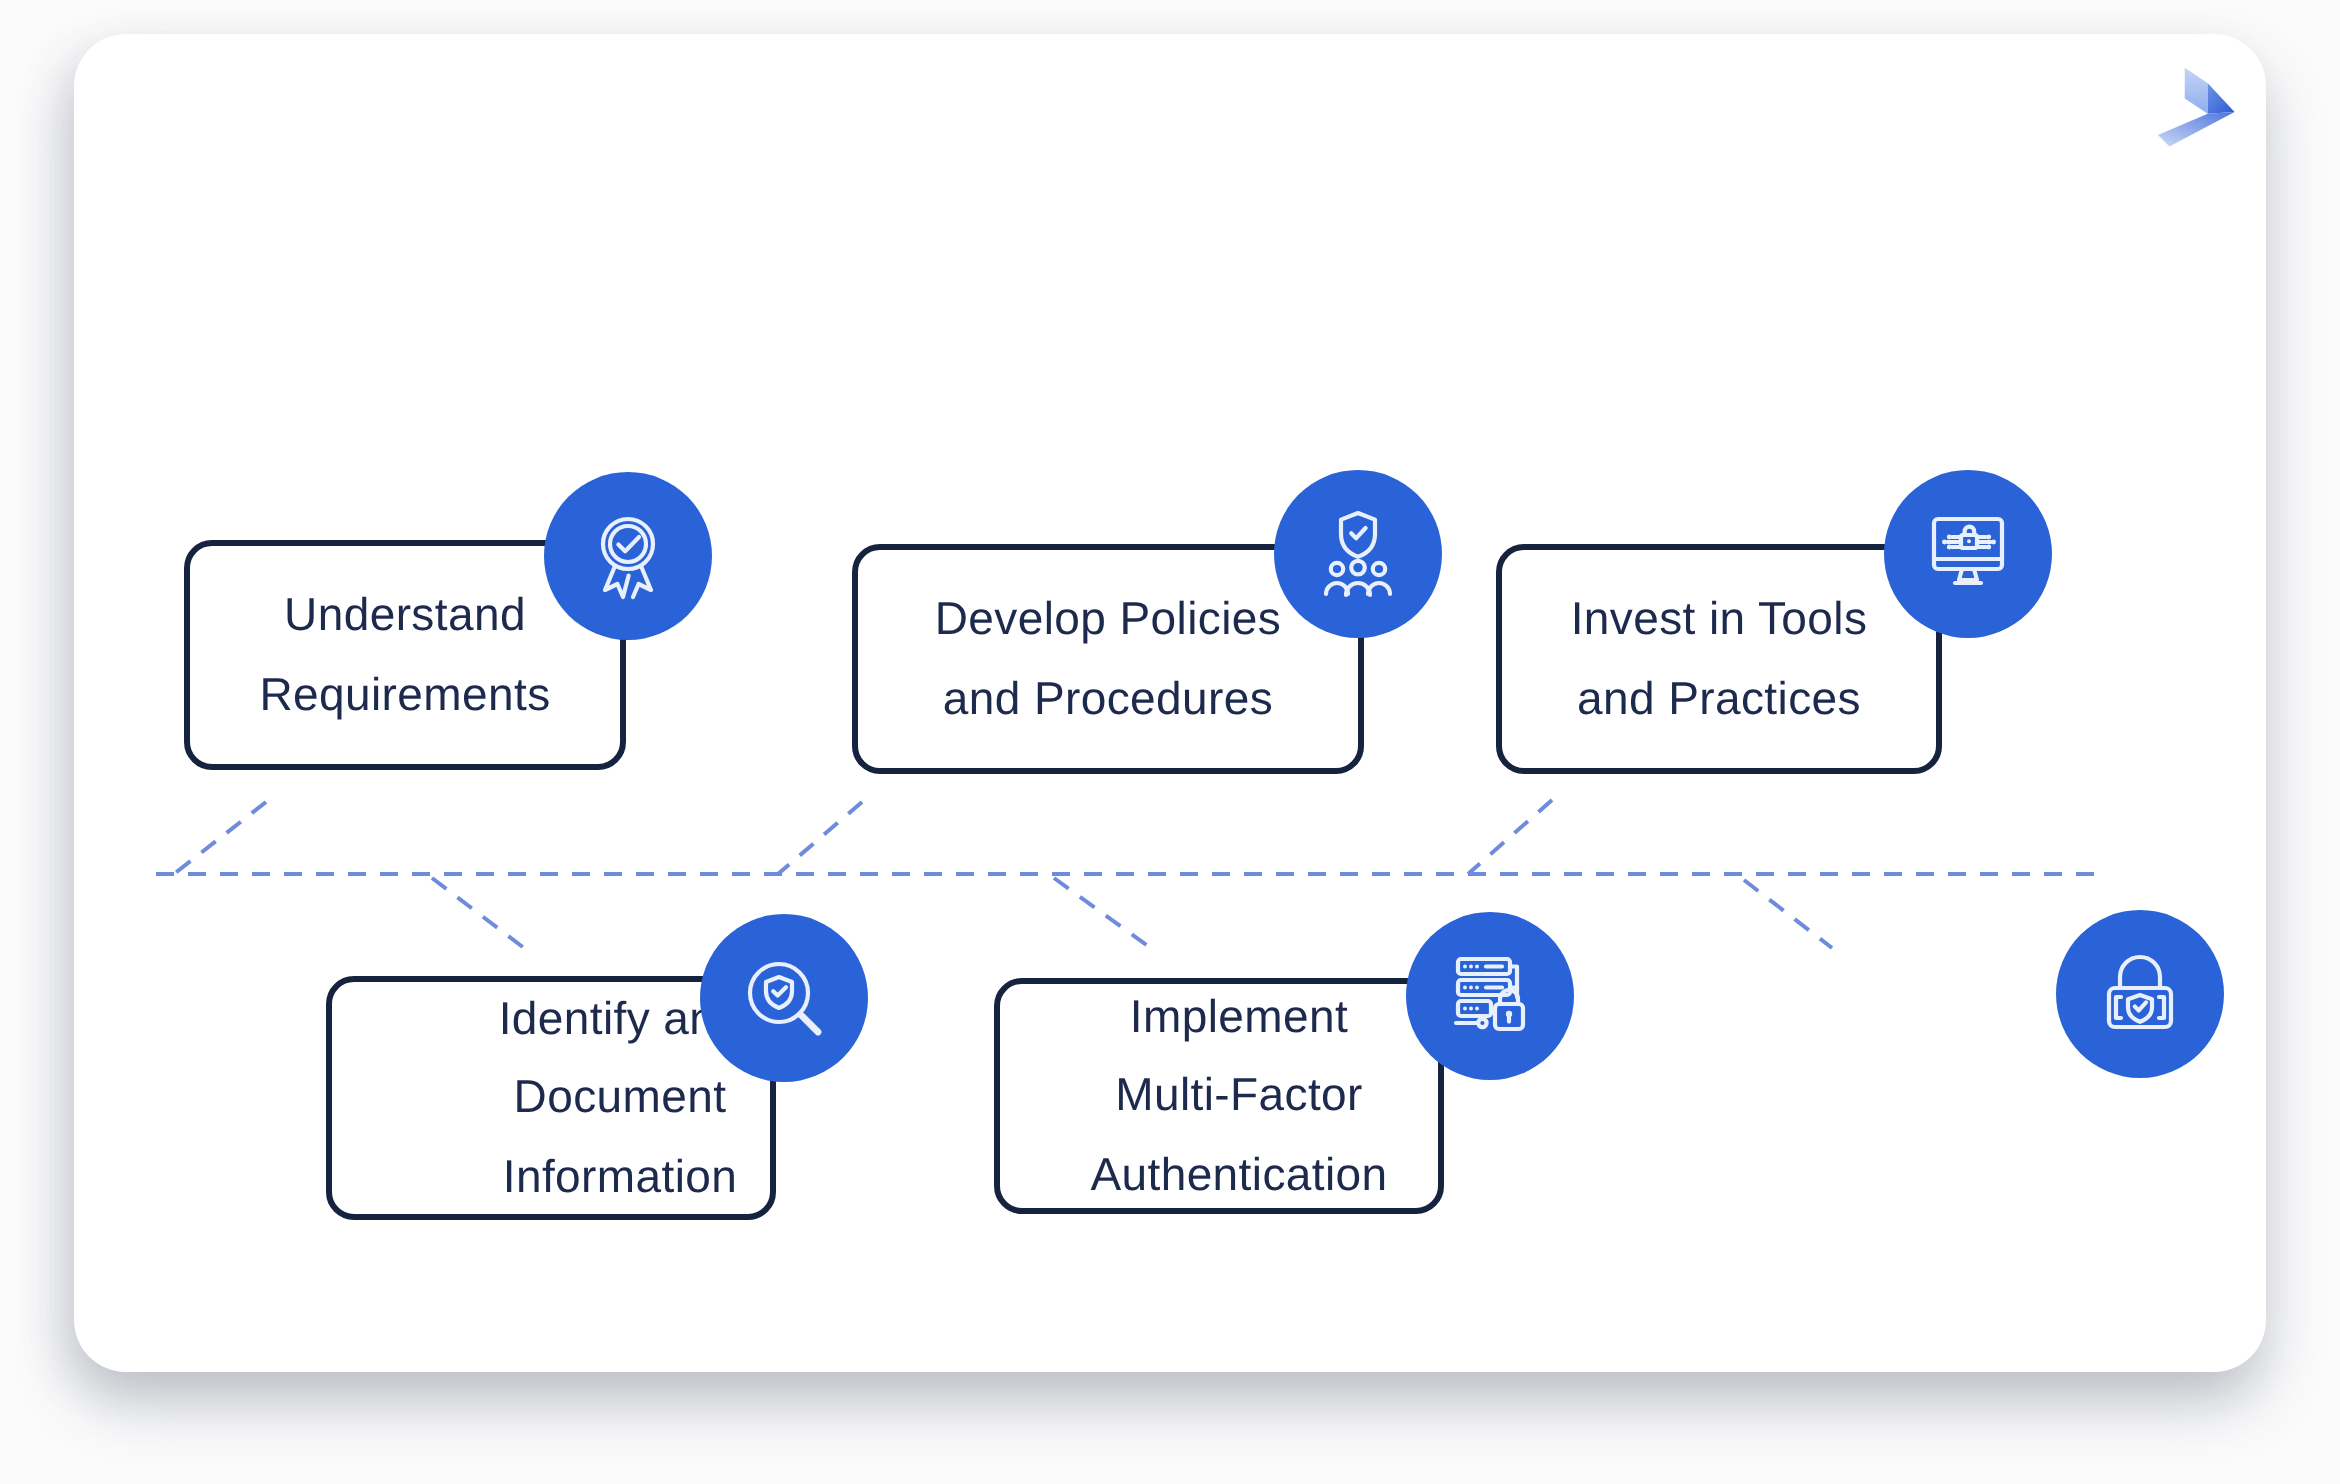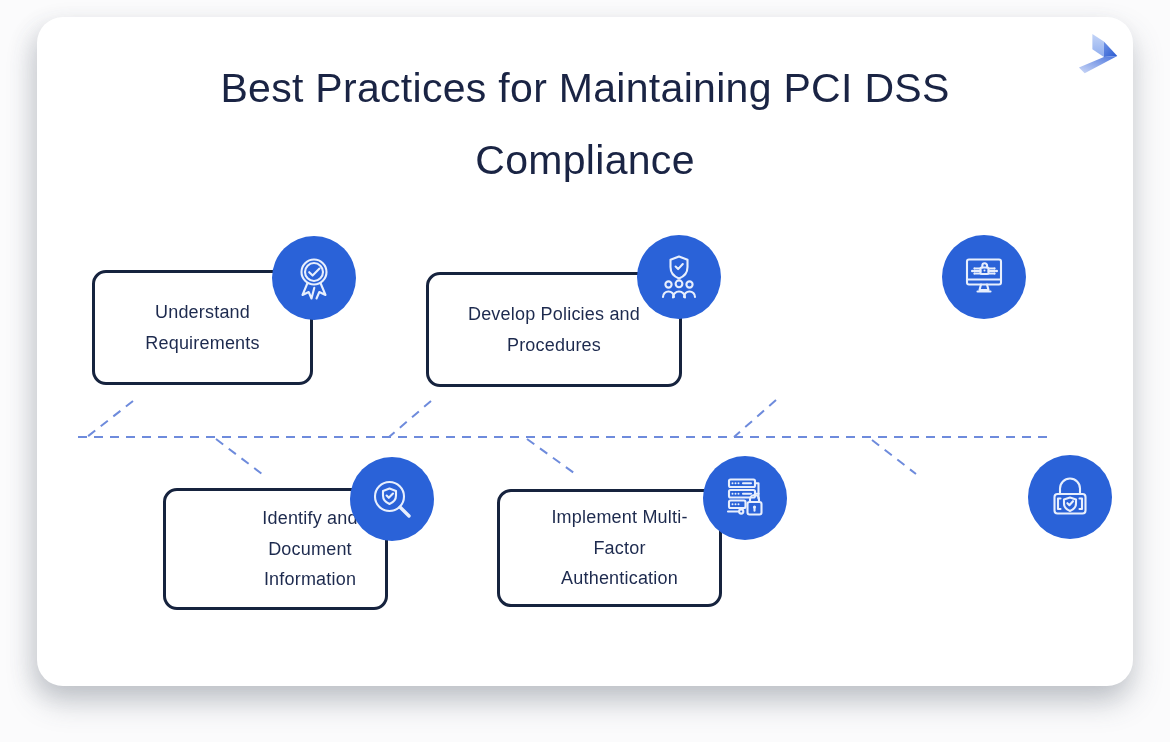--- a/index.html
+++ b/index.html
@@ -18,21 +18,21 @@
     font-size:41px;line-height:72px;font-weight:500;letter-spacing:.3px;
     color:#1a2444;
   }
   .title-inner{display:inline-block;max-width:880px;}
   .logo{position:absolute;left:1078px;top:32px;width:46px;height:48px;}
   .practice-box{
     position:absolute;background:#ffffff;border:3px solid #16233e;border-radius:14px;
     display:flex;align-items:center;justify-content:center;text-align:center;
   }
   .practice-label{
-    font-size:18px;line-height:1.72;font-weight:500;color:#1d2a4e;letter-spacing:.2px;
+    font-size:23px;line-height:1.72;font-weight:500;color:#1d2a4e;letter-spacing:.2px;
   }
   .badge{
     position:absolute;width:84px;height:84px;border-radius:50%;
     background:#2a62d8;display:flex;align-items:center;justify-content:center;
   }
   .badge svg{width:48px;height:48px;display:block;}
   .ic{stroke:#e8effd;stroke-width:2.1;fill:none;stroke-linecap:round;stroke-linejoin:round;}
   .icf{fill:#e8effd;stroke:none;}
   .icw{stroke:#e8effd;stroke-width:3.4;fill:none;stroke-linecap:round;}
   #connectors{position:absolute;left:0;top:0;width:1170px;height:742px;pointer-events:none;}
@@ -60,42 +60,42 @@
           <stop offset="0" stop-color="#4a74dd"></stop>
             <stop offset="1" stop-color="#cdd9f7"></stop>
         </linearGradient>
       </defs>
       <polygon points="15,2 27,10 27,26 15,18" fill="url(#lgA)"></polygon>
       <polygon points="27,10 41,25 27,26" fill="url(#lgB)"></polygon>
       <polygon points="41,25 27,26 1,37 7,43" fill="url(#lgC)"></polygon>
     </svg>
   </div>
 
-  <div class="page-title">
-    <span class="title-inner">Best Practices for Maintaining PCI DSS Compliance</span>
-  </div>
 
   <svg id="connectors">
     <line class="dash" x1="78" y1="437" x2="1050" y2="437"></line>
     <line class="dash" x1="133" y1="401" x2="87" y2="437"></line>
     <line class="dash" x1="216" y1="439" x2="262" y2="474"></line>
     <line class="dash" x1="431" y1="401" x2="389" y2="437"></line>
     <line class="dash" x1="527" y1="439" x2="574" y2="473"></line>
     <line class="dash" x1="776" y1="400" x2="734" y2="437"></line>
     <line class="dash" x1="872" y1="440" x2="916" y2="474"></line>
   </svg>
 
   <div class="practice-box" style="left:92px;top:270px;width:221px;height:115px;">
     <div class="practice-label" style="max-width:170px;">Understand Requirements</div>
   </div>
 
   <div class="practice-box" style="left:426px;top:272px;width:256px;height:115px;">
     <div class="practice-label" style="max-width:175px;">Develop Policies and Procedures</div>
   </div>
 
+  <div class="practice-box" style="left:748px;top:272px;width:223px;height:115px;">
+    <div class="practice-label" style="max-width:175px;">Invest in Tools and Practices</div>
+  </div>
 
   <div class="practice-box" style="left:163px;top:488px;width:225px;height:122px;justify-content:flex-end;">
     <div class="practice-label" style="max-width:150px;">Identify and Document Information</div>
   </div>
 
   <div class="practice-box" style="left:497px;top:489px;width:225px;height:118px;padding-left:20px;">
     <div class="practice-label" style="max-width:150px;">Implement Multi-Factor Authentication</div>
   </div>
 
 

